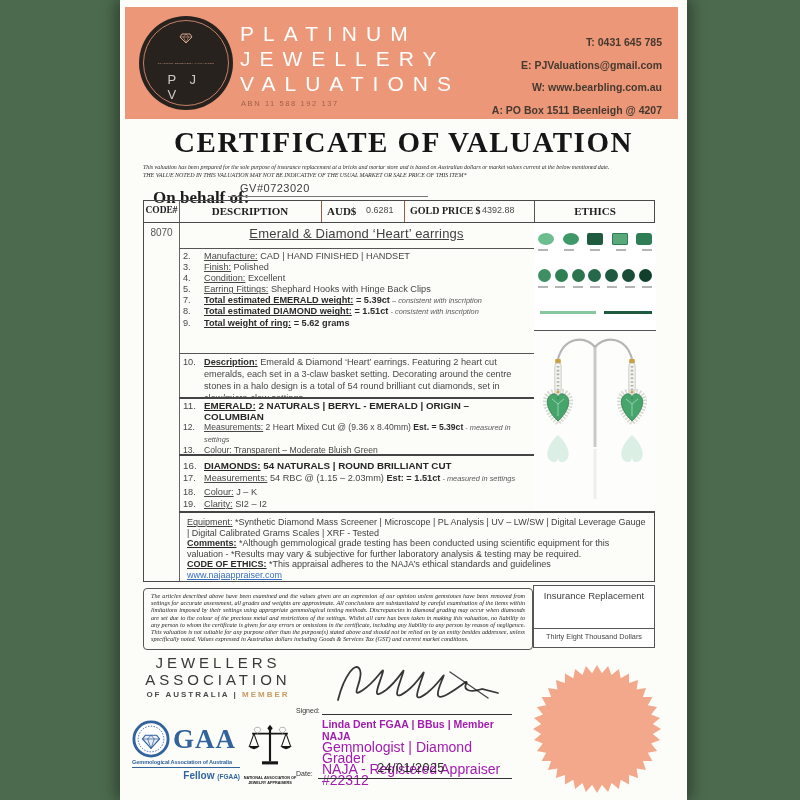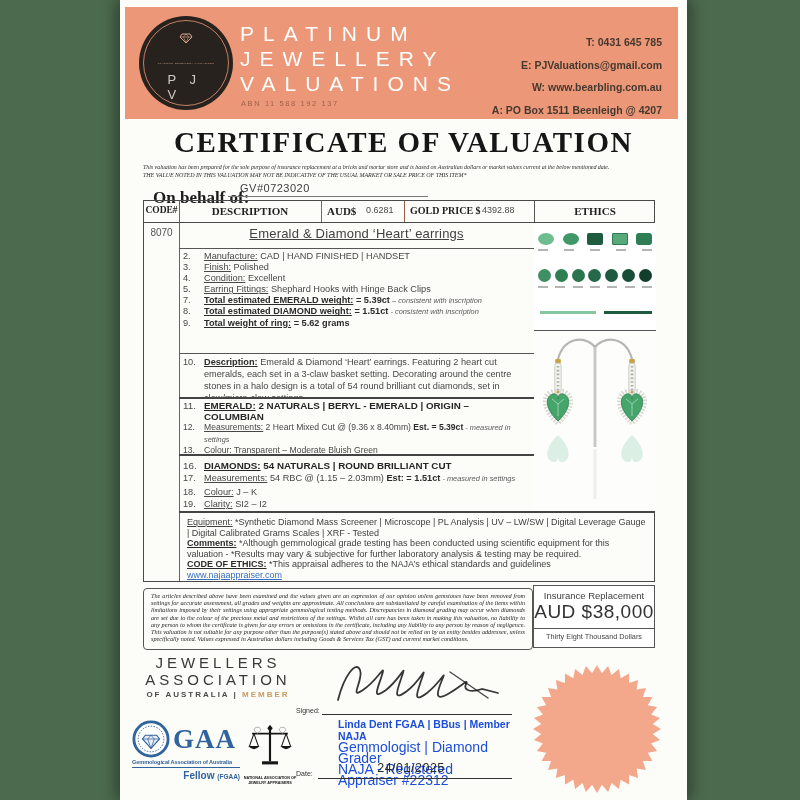--- a/index.html
+++ b/index.html
@@ -103,21 +103,21 @@
   .gaa-name{font-size:5.6px;font-weight:bold;margin-top:1px;letter-spacing:-.1px;}
   .gaa-line{border-top:1.5px solid #31639C;margin-top:2px;}
   .gaa-fellow{text-align:right;font-weight:bold;font-size:10px;margin-top:2px;}
   .gaa-fellow .sub{font-size:6.5px;}
   .naja{position:absolute;left:122px;top:722px;width:56px;text-align:center;color:#161616;}
   .naja .cap1{font-size:3.8px;font-weight:bold;line-height:4.6px;}
   .signblock{position:absolute;left:176px;top:650px;width:220px;}
   .signed-lbl{position:absolute;left:0;top:57px;font-size:7px;color:#333;}
   .sig-line{position:absolute;left:26px;width:190px;top:64px;border-bottom:1px solid #333;}
   .sig-svg{position:absolute;left:34px;top:-2px;}
-  .signer{position:absolute;left:26px;top:68px;color:#1d4ed8;margin-left:16px;}
+  .signer{position:absolute;left:26px;top:68px;color:#a21caf;}
   .signer .n1{font-size:10.5px;font-weight:bold;line-height:12px;}
   .signer .n2{font-size:14px;line-height:11px;}
   .date-lbl{position:absolute;left:0;top:120px;font-size:7px;color:#333;}
   .date-val{position:absolute;left:60px;width:110px;top:111px;font-size:12.5px;color:#2a2a2a;text-align:center;letter-spacing:.5px;}
   .date-line{position:absolute;left:22px;width:194px;top:128px;border-bottom:1px solid #333;}
   .seal{position:absolute;left:412px;top:664px;width:130px;height:130px;}
 </style>
 </head>
 <body>
 
@@ -276,21 +276,20 @@
           <path d="M24 104 C12 115 10.5 127 17.5 130.5 C21.5 132.5 24 130 24 126 C24 130 26.5 132.5 30.5 130.5 C37.5 127 36 115 24 104 Z" fill="#8fd0ae"></path>
           <path d="M98 104 C86 115 84.5 127 91.5 130.5 C95.5 132.5 98 130 98 126 C98 130 100.5 132.5 104.5 130.5 C111.5 127 110 115 98 104 Z" fill="#8fd0ae"></path>
         </g>
       </svg>
     </div>
   </div>
 
   <div class="legal">The articles described above have been examined and the values given are an expression of our opinion unless gemstones have been removed from settings for accurate assessment, all grades and weights are approximate. All conclusions are substantiated by careful examination of the items within limitations imposed by their settings using appropriate gemmological testing methods. Discrepancies in diamond grading may occur when diamonds are set due to the colour of the precious metal and restrictions of the settings. Whilst all care has been taken in making this valuation, no liability to any person to whom the certificate is given for any errors or omissions in the certificate, including any liability to any person by reason of negligence. This valuation is not suitable for any purpose other than the purpose(s) stated above and should not be relied on by an entity besides addressee, unless specifically noted. Values expressed in Australian dollars including Goods &amp; Services Tax (GST) and current market conditions.</div>
   <div class="insurance">
     <div class="ins-lbl">Insurance Replacement</div>
-    <div class="ins-amt">AUD $38,000</div>
     <div class="ins-div"></div>
     <div class="ins-words">Thirty Eight Thousand Dollars</div>
   </div>
 
   <div class="jaa">
     <div class="l1">JEWELLERS</div>
     <div class="l1">ASSOCIATION</div>
     <div class="l3"><span>OF AUSTRALIA | </span><span class="member">MEMBER</span></div>
   </div>
 

